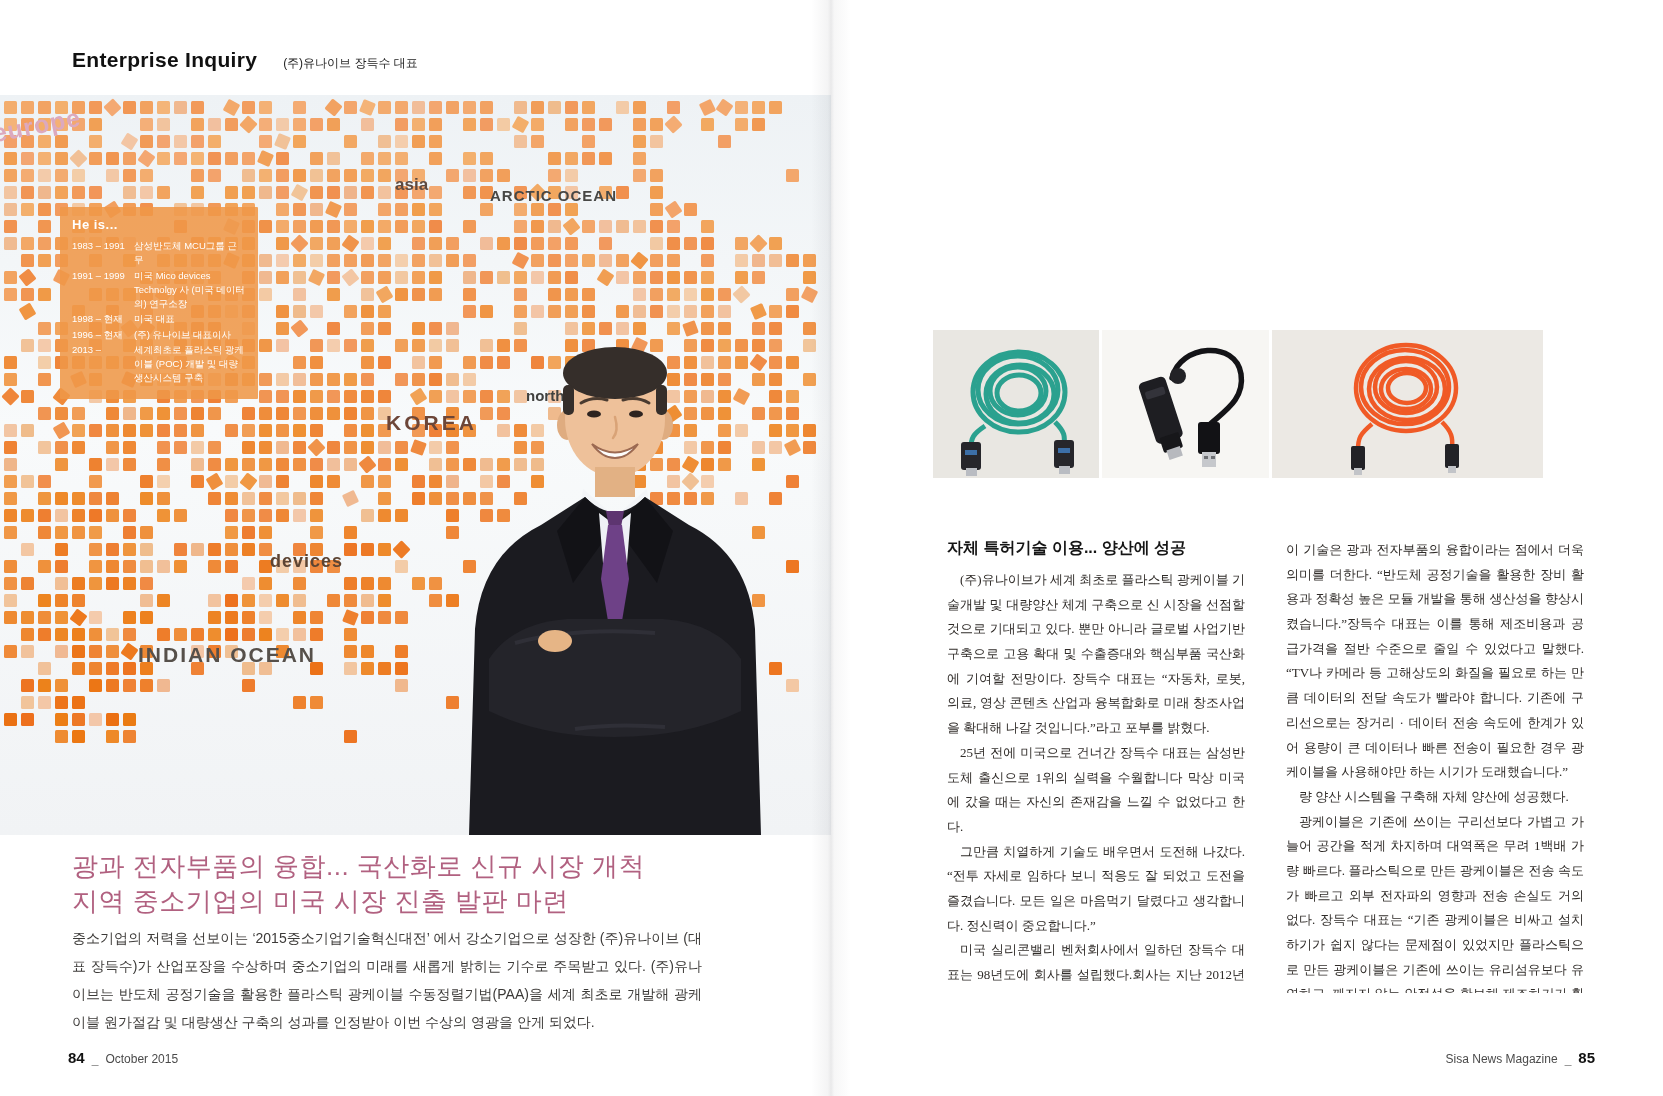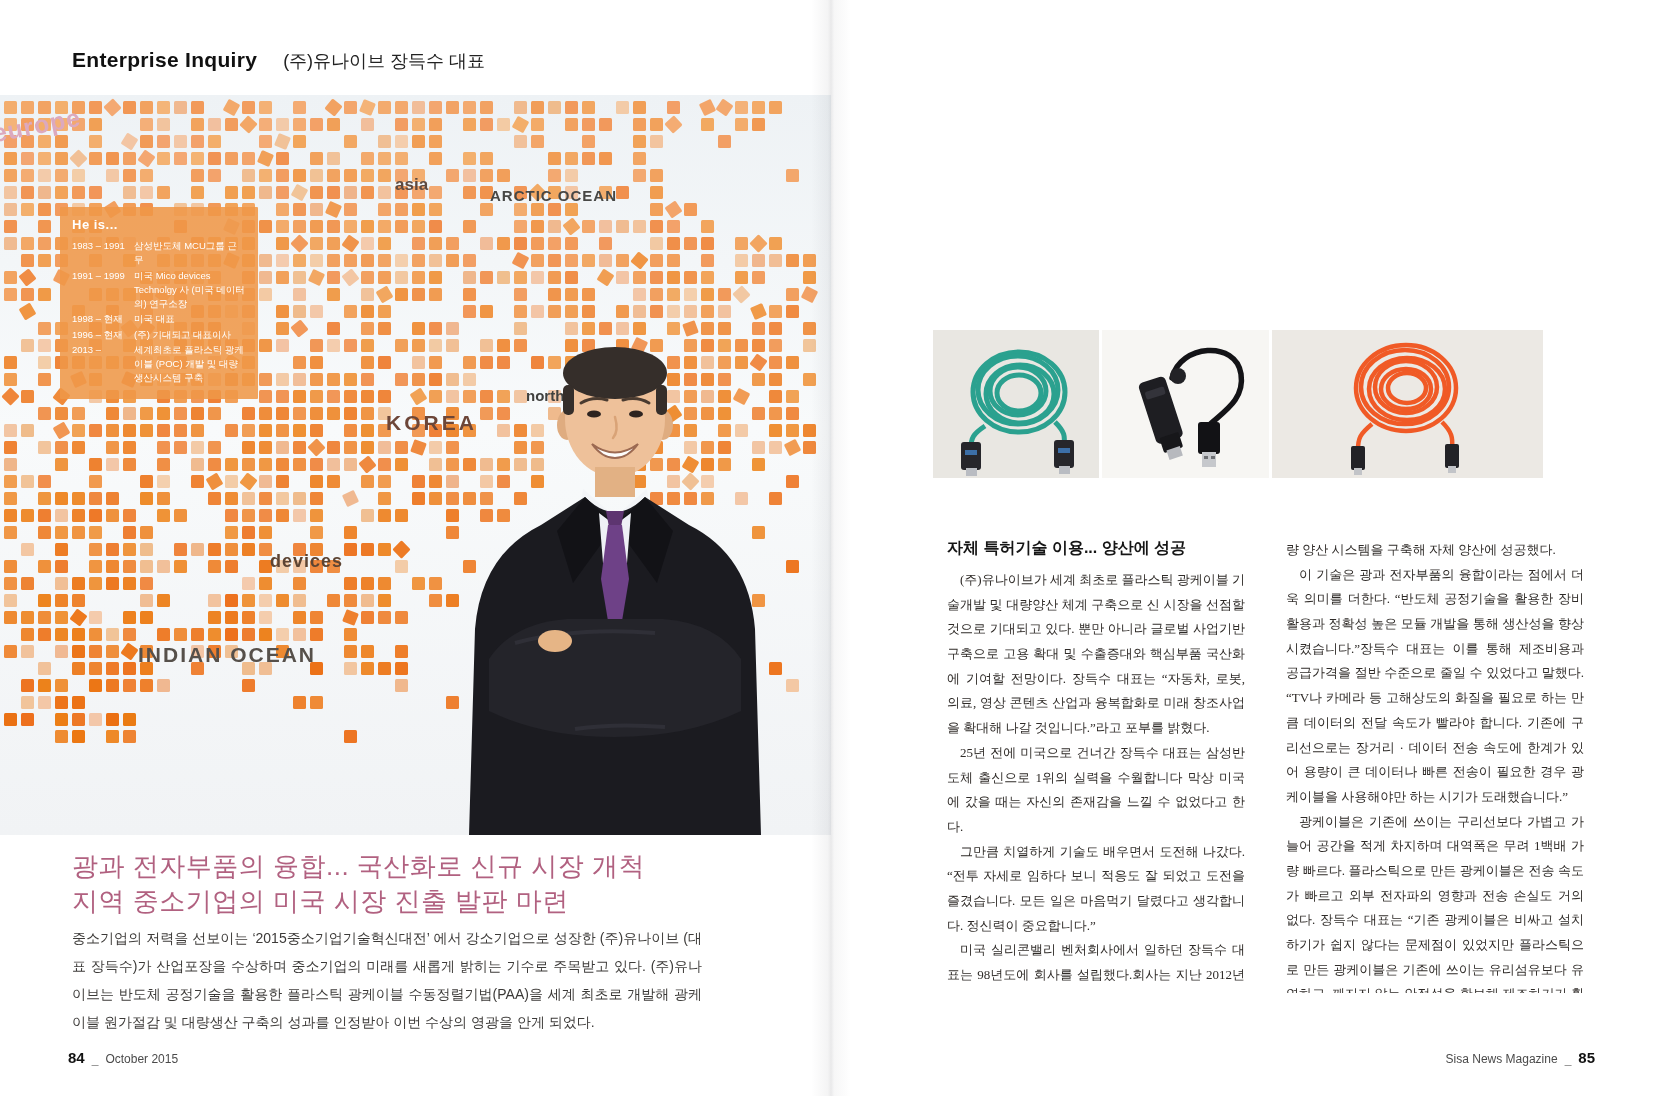--- a/index.html
+++ b/index.html
@@ -8,21 +8,21 @@
   .spread { position:absolute; inset:0; background:#fff; }
   .page { position:absolute; top:0; height:1096px; }
   .page-left { left:0; width:831px; }
   .page-right { left:831px; width:832px; }
   .fold { position:absolute; left:811px; top:0; width:40px; height:1096px; z-index:6; pointer-events:none;
           background:linear-gradient(90deg, rgba(40,40,50,0) 0%, rgba(40,40,50,.05) 42%, rgba(40,40,50,.10) 50%, rgba(40,40,50,.04) 58%, rgba(40,40,50,0) 100%); }
 
   
   .lp-header { position:absolute; left:72px; top:48px; display:flex; align-items:baseline; z-index:7; }
   .lp-title { font-size:21px; font-weight:bold; color:#111; letter-spacing:.3px; }
-  .lp-sub   { margin-left:26px; font-size:18px; color:#222; }
+  .lp-sub   { margin-left:26px; font-size:12px; color:#222; }
 
   .photo { position:absolute; left:0; top:95px; width:831px; height:740px; overflow:hidden;
            background:linear-gradient(180deg,#eef2f5 0%, #f8fafb 45%, #f1f3f5 100%); }
   .mosaic { position:absolute; inset:0; z-index:1; }
   .mosaic i { position:absolute; display:block; border-radius:1.5px; }
 
   .maplabel { position:absolute; z-index:2; font-weight:bold; white-space:nowrap; }
   .lbl-europe { left:-8px; top:16px; font-size:25px; color:var(--map-label-pink,#dca9be); transform:rotate(-11deg); letter-spacing:1px; }
   .lbl-asia { left:395px; top:80px; font-size:17px; color:#5f4a40; }
   .lbl-arctic { left:490px; top:92px; font-size:15px; color:#474745; letter-spacing:1px; }
@@ -1129,21 +1129,21 @@
         <div class="heis-row">
           <span class="heis-period">1991 – 1999</span>
           <span class="heis-desc">미국 Mico devices Technolgy 사 (미국 데이터의) 연구소장</span>
         </div>
         <div class="heis-row">
           <span class="heis-period">1998 – 현재</span>
           <span class="heis-desc">미국 대표</span>
         </div>
         <div class="heis-row">
           <span class="heis-period">1996 – 현재</span>
-          <span class="heis-desc">(주) 기대되고 대표이사</span>
+          <span class="heis-desc">(주) 유나이브 대표이사</span>
         </div>
         <div class="heis-row">
           <span class="heis-period">2013 –</span>
           <span class="heis-desc">세계최초로 플라스틱 광케이블 (POC) 개발 및 대량 생산시스템 구축</span>
         </div>
       </div>
 
       <svg class="man" viewBox="0 0 310 508" xmlns="http://www.w3.org/2000/svg">
         <ellipse cx="112" cy="98" rx="10" ry="15" fill="#dfac80"></ellipse>
         <ellipse cx="208" cy="98" rx="10" ry="15" fill="#dfac80"></ellipse>
@@ -1247,22 +1247,22 @@
 
     <div class="col col1">
       <h3 class="colhead">자체 특허기술 이용... 양산에 성공</h3>
       <p>(주)유나이브가 세계 최초로 플라스틱 광케이블 기술개발 및 대량양산 체계 구축으로 신 시장을 선점할 것으로 기대되고 있다. 뿐만 아니라 글로벌 사업기반 구축으로 고용 확대 및 수출증대와 핵심부품 국산화에 기여할 전망이다. 장득수 대표는 “자동차, 로봇, 의료, 영상 콘텐츠 산업과 융복합화로 미래 창조사업을 확대해 나갈 것입니다.”라고 포부를 밝혔다.</p>
       <p>25년 전에 미국으로 건너간 장득수 대표는 삼성반도체 출신으로 1위의 실력을 수월합니다 막상 미국에 갔을 때는 자신의 존재감을 느낄 수 없었다고 한다.</p>
       <p>그만큼 치열하게 기술도 배우면서 도전해 나갔다. “전투 자세로 임하다 보니 적응도 잘 되었고 도전을 즐겼습니다. 모든 일은 마음먹기 달렸다고 생각합니다. 정신력이 중요합니다.”</p>
       <p>미국 실리콘밸리 벤처회사에서 일하던 장득수 대표는 98년도에 회사를 설립했다.회사는 지난 2012년 업계 최초로 플라스틱으로 광케이블을 만들 수 있는 기술을 개발해 시장에 공급하고 있다. 광소자 부품을 이용한 수동정렬 조립 기술인 자체 특허 기술을 이용해 만들었으며 획기적인 대</p>
     </div>
 
     <div class="col col2">
+      <p>이 기술은 광과 전자부품의 융합이라는 점에서 더욱 의미를 더한다. “반도체 공정기술을 활용한 장비 활용과 정확성 높은 모듈 개발을 통해 생산성을 향상시켰습니다.”장득수 대표는 이를 통해 제조비용과 공급가격을 절반 수준으로 줄일 수 있었다고 말했다. “TV나 카메라 등 고해상도의 화질을 필요로 하는 만큼 데이터의 전달 속도가 빨라야 합니다. 기존에 구리선으로는 장거리 · 데이터 전송 속도에 한계가 있어 용량이 큰 데이터나 빠른 전송이 필요한 경우 광케이블을 사용해야만 하는 시기가 도래했습니다.”</p>
       <p>량 양산 시스템을 구축해 자체 양산에 성공했다.</p>
-      <p>이 기술은 광과 전자부품의 융합이라는 점에서 더욱 의미를 더한다. “반도체 공정기술을 활용한 장비 활용과 정확성 높은 모듈 개발을 통해 생산성을 향상시켰습니다.”장득수 대표는 이를 통해 제조비용과 공급가격을 절반 수준으로 줄일 수 있었다고 말했다. “TV나 카메라 등 고해상도의 화질을 필요로 하는 만큼 데이터의 전달 속도가 빨라야 합니다. 기존에 구리선으로는 장거리 · 데이터 전송 속도에 한계가 있어 용량이 큰 데이터나 빠른 전송이 필요한 경우 광케이블을 사용해야만 하는 시기가 도래했습니다.”</p>
       <p>광케이블은 기존에 쓰이는 구리선보다 가볍고 가늘어 공간을 적게 차지하며 대역폭은 무려 1백배 가량 빠르다. 플라스틱으로 만든 광케이블은 전송 속도가 빠르고 외부 전자파의 영향과 전송 손실도 거의 없다. 장득수 대표는 “기존 광케이블은 비싸고 설치하기가 쉽지 않다는 문제점이 있었지만 플라스틱으로 만든 광케이블은 기존에 쓰이는 유리섬유보다 유연하고, 깨지지 않는 안정성을 확보해 제조하기가 훨씬 수월합니다.”라고 설명했다.</p>
 
     </div>
 
     <footer class="pagefoot foot-right">
       <span>Sisa News Magazine</span><span class="sep">_</span><b>85</b>
     </footer>
   </section>
 </div>
 

